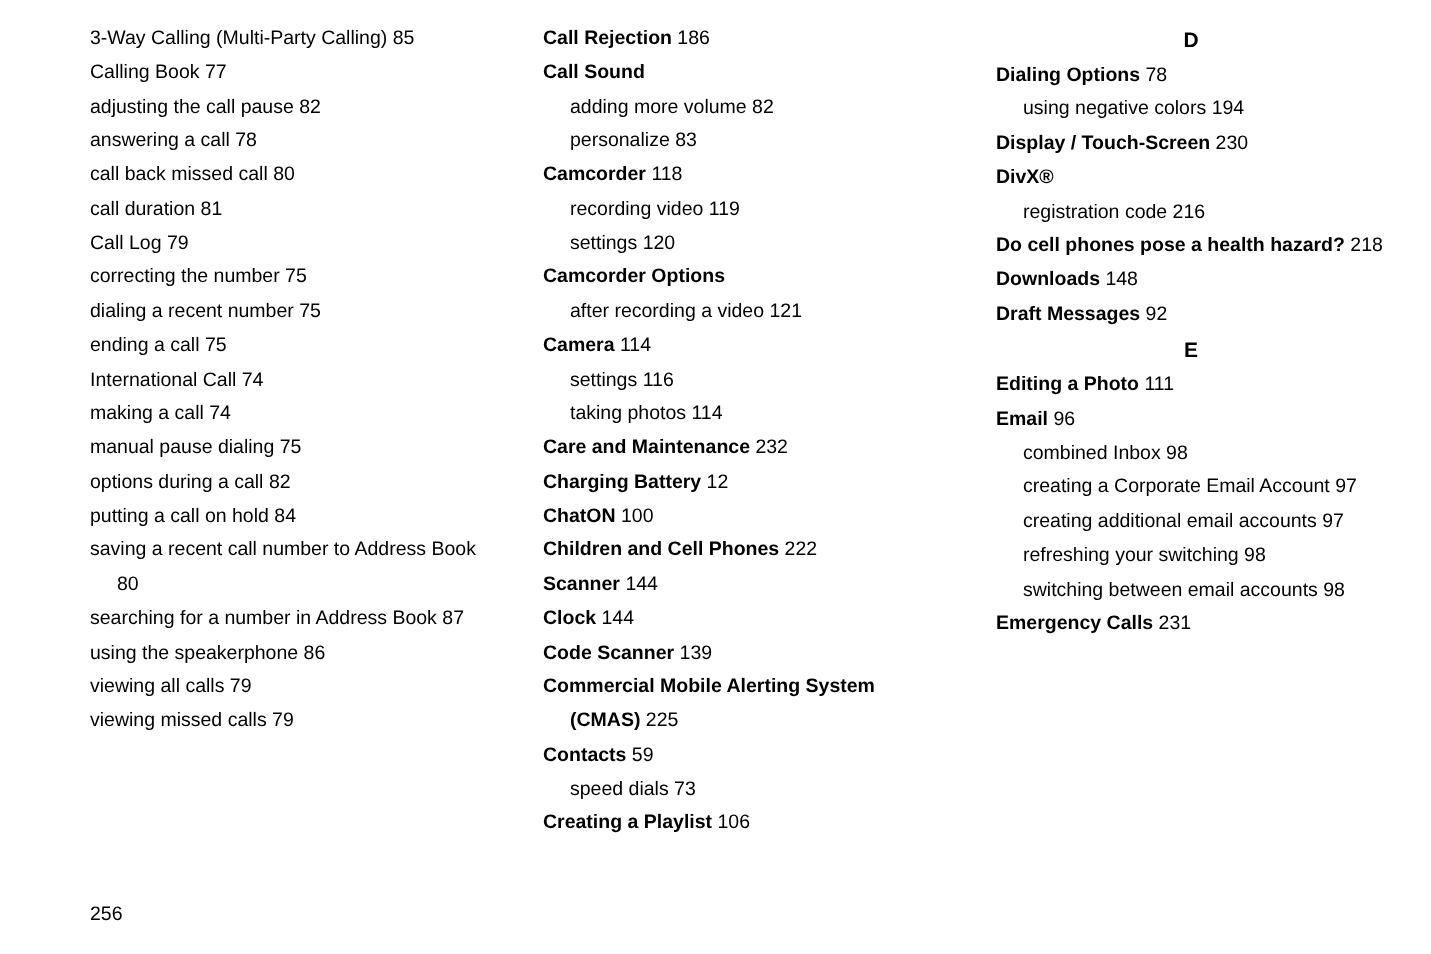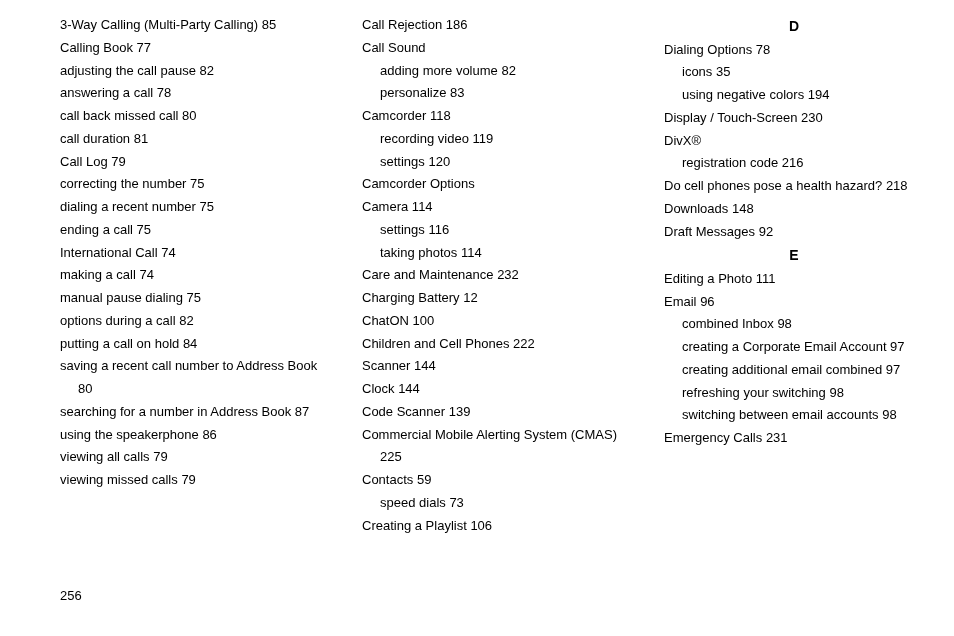--- a/index.html
+++ b/index.html
@@ -27,32 +27,32 @@
   }
   .entry {
     text-indent: -18px;
     padding-left: 18px;
   }
   .sub {
     text-indent: -18px;
     padding-left: 36px;
   }
   .bold {
-    font-weight: normal;
+    font-weight: bold;
   }
   .section {
     font-weight: bold;
     text-align: center;
     font-size: 14px;
     color: #000;
   }
   .pagenum {
     position: absolute;
     left: 60px;
-    bottom: 33px;
+    bottom: 20px;
     font-size: 13px;
   }
   .page-ref {
     font-weight: normal;
   }
 </style>
 </head>
 <body>
 
 <div class="page">
@@ -80,50 +80,50 @@
     </div>
   <div class="col">
       <div class="entry"><span class="bold">Call Rejection</span><span class="page-ref"> 186</span></div>
       <div class="entry"><span class="bold">Call Sound</span></div>
       <div class="sub"><span>adding more volume</span><span class="page-ref"> 82</span></div>
       <div class="sub"><span>personalize</span><span class="page-ref"> 83</span></div>
       <div class="entry"><span class="bold">Camcorder</span><span class="page-ref"> 118</span></div>
       <div class="sub"><span>recording video</span><span class="page-ref"> 119</span></div>
       <div class="sub"><span>settings</span><span class="page-ref"> 120</span></div>
       <div class="entry"><span class="bold">Camcorder Options</span></div>
+      <div class="sub"><span>after recording a video</span><span class="page-ref"> 121</span></div>
       <div class="entry"><span class="bold">Camera</span><span class="page-ref"> 114</span></div>
       <div class="sub"><span>settings</span><span class="page-ref"> 116</span></div>
       <div class="sub"><span>taking photos</span><span class="page-ref"> 114</span></div>
       <div class="entry"><span class="bold">Care and Maintenance</span><span class="page-ref"> 232</span></div>
       <div class="entry"><span class="bold">Charging Battery</span><span class="page-ref"> 12</span></div>
       <div class="entry"><span class="bold">ChatON</span><span class="page-ref"> 100</span></div>
       <div class="entry"><span class="bold">Children and Cell Phones</span><span class="page-ref"> 222</span></div>
       <div class="entry"><span class="bold">Scanner</span><span class="page-ref"> 144</span></div>
       <div class="entry"><span class="bold">Clock</span><span class="page-ref"> 144</span></div>
       <div class="entry"><span class="bold">Code Scanner</span><span class="page-ref"> 139</span></div>
       <div class="entry"><span class="bold">Commercial Mobile Alerting System (CMAS)</span><span class="page-ref"> 225</span></div>
       <div class="entry"><span class="bold">Contacts</span><span class="page-ref"> 59</span></div>
       <div class="sub"><span>speed dials</span><span class="page-ref"> 73</span></div>
       <div class="entry"><span class="bold">Creating a Playlist</span><span class="page-ref"> 106</span></div>
     </div>
   <div class="col">
       <div class="section">D</div>
       <div class="entry"><span class="bold">Dialing Options</span><span class="page-ref"> 78</span></div>
-      <div class="sub"><span>icons</span><span class="page-ref"> 35</span></div>
       <div class="sub"><span>using negative colors</span><span class="page-ref"> 194</span></div>
       <div class="entry"><span class="bold">Display / Touch-Screen</span><span class="page-ref"> 230</span></div>
       <div class="entry"><span class="bold">DivX®</span></div>
       <div class="sub"><span>registration code</span><span class="page-ref"> 216</span></div>
       <div class="entry"><span class="bold">Do cell phones pose a health hazard?</span><span class="page-ref"> 218</span></div>
       <div class="entry"><span class="bold">Downloads</span><span class="page-ref"> 148</span></div>
       <div class="entry"><span class="bold">Draft Messages</span><span class="page-ref"> 92</span></div>
       <div class="section">E</div>
       <div class="entry"><span class="bold">Editing a Photo</span><span class="page-ref"> 111</span></div>
       <div class="entry"><span class="bold">Email</span><span class="page-ref"> 96</span></div>
       <div class="sub"><span>combined Inbox</span><span class="page-ref"> 98</span></div>
       <div class="sub"><span>creating a Corporate Email Account</span><span class="page-ref"> 97</span></div>
-      <div class="sub"><span>creating additional email combined</span><span class="page-ref"> 97</span></div>
+      <div class="sub"><span>creating additional email accounts</span><span class="page-ref"> 97</span></div>
       <div class="sub"><span>refreshing your switching</span><span class="page-ref"> 98</span></div>
       <div class="sub"><span>switching between email accounts</span><span class="page-ref"> 98</span></div>
       <div class="entry"><span class="bold">Emergency Calls</span><span class="page-ref"> 231</span></div>
     </div>
   <div class="pagenum">256</div>
 </div>
 
 </body></html>

